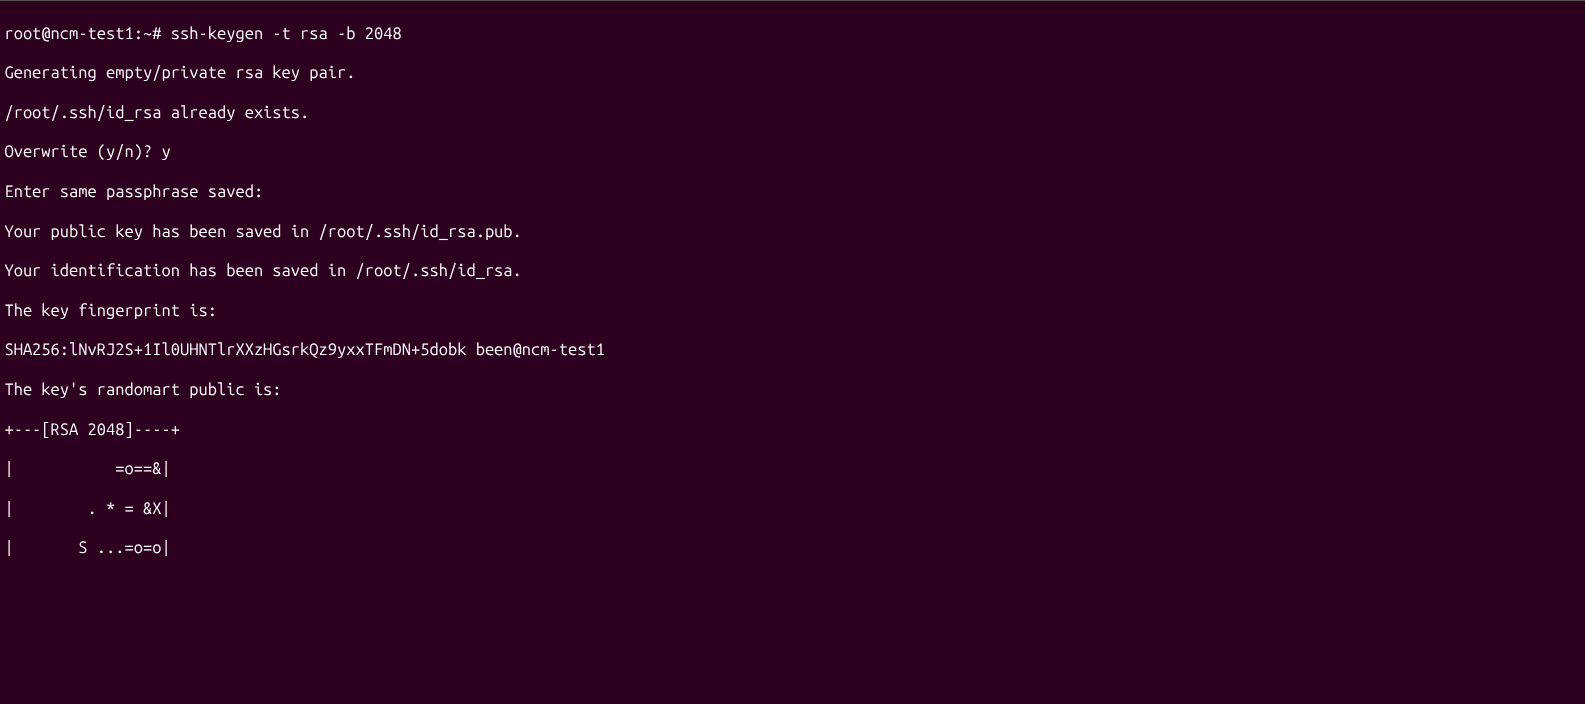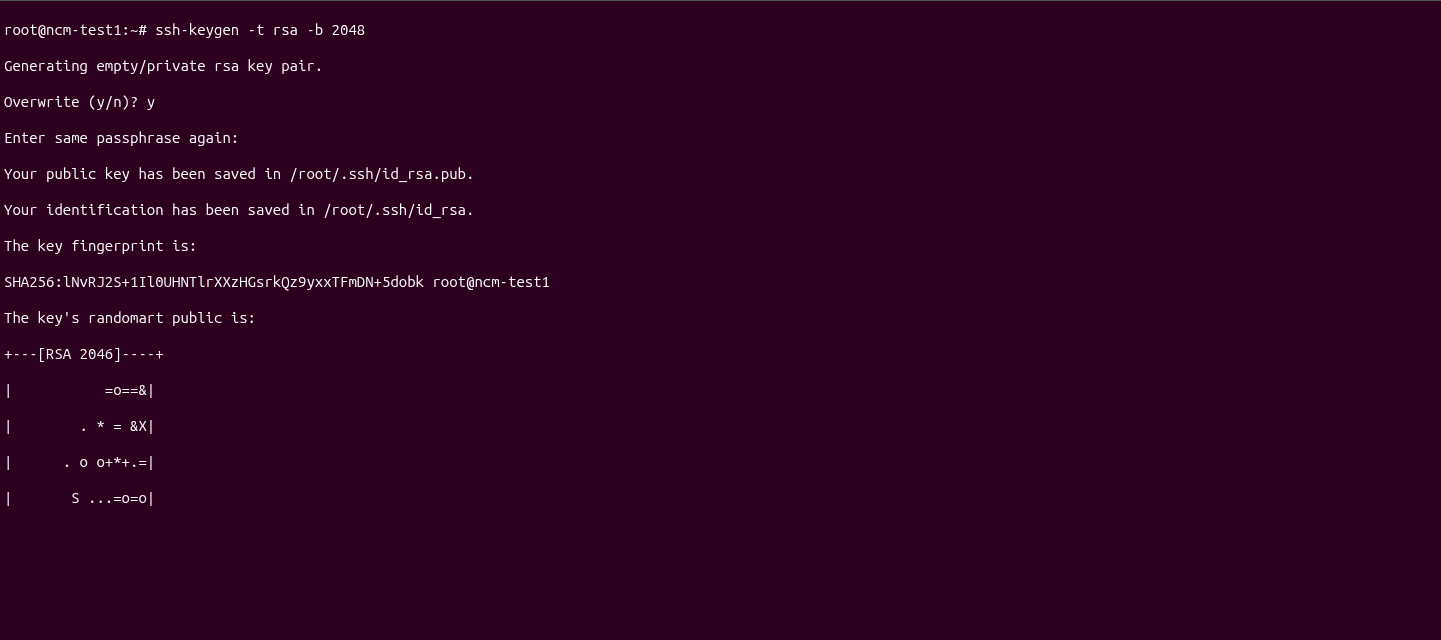--- a/index.html
+++ b/index.html
@@ -28,31 +28,31 @@
     .line {
       display: block;
     }
   </style>
 </head>
 <body>
 
 <div class="terminal">
 <span class="line">root@ncm-test1:~# ssh-keygen -t rsa -b 2048</span>
 <span class="line">Generating empty/private rsa key pair.</span>
+<span class="line">/root/.ssh/id_rsa already exists.</span>
 <span class="line">Overwrite (y/n)? y</span>
-<span class="line">Enter same passphrase again:</span>
+<span class="line">Enter same passphrase saved:</span>
 <span class="line">Your public key has been saved in /root/.ssh/id_rsa.pub.</span>
 <span class="line">Your identification has been saved in /root/.ssh/id_rsa.</span>
 <span class="line">The key fingerprint is:</span>
-<span class="line">SHA256:lNvRJ2S+1Il0UHNTlrXXzHGsrkQz9yxxTFmDN+5dobk root@ncm-test1</span>
+<span class="line">SHA256:lNvRJ2S+1Il0UHNTlrXXzHGsrkQz9yxxTFmDN+5dobk been@ncm-test1</span>
 <span class="line">The key's randomart public is:</span>
-<span class="line">+---[RSA 2046]----+</span>
+<span class="line">+---[RSA 2048]----+</span>
 <span class="line">|           =o==&amp;|</span>
 <span class="line">|        . * = &amp;X|</span>
-<span class="line">|      . o o+*+.=|</span>
 <span class="line">|       S ...=o=o|</span>
 
 
 
 
 
 
 </div>
 
 </body></html>

